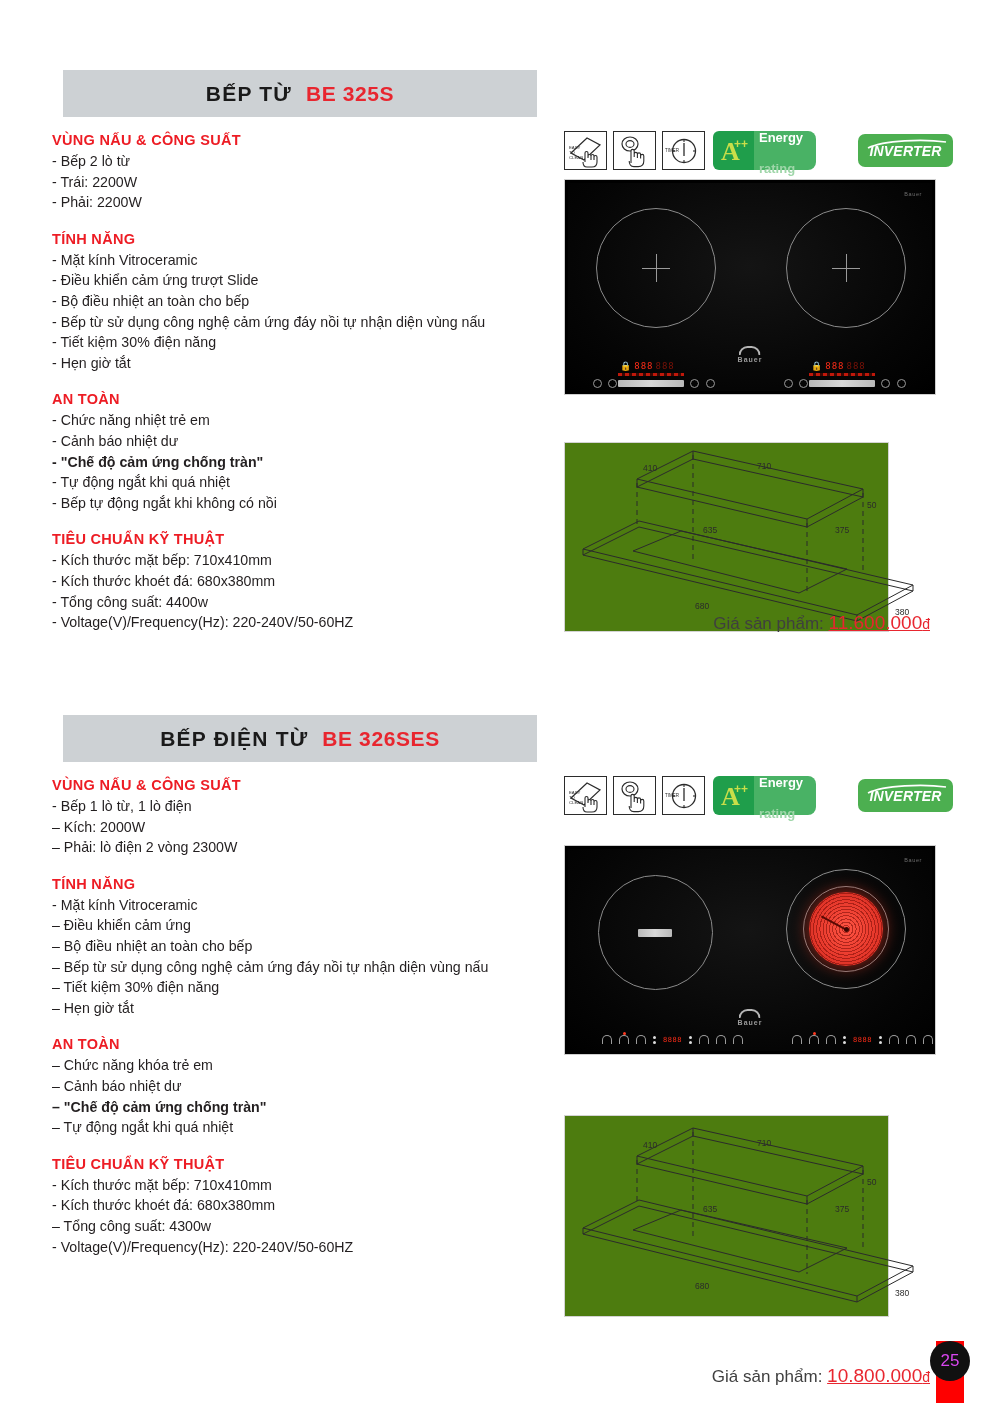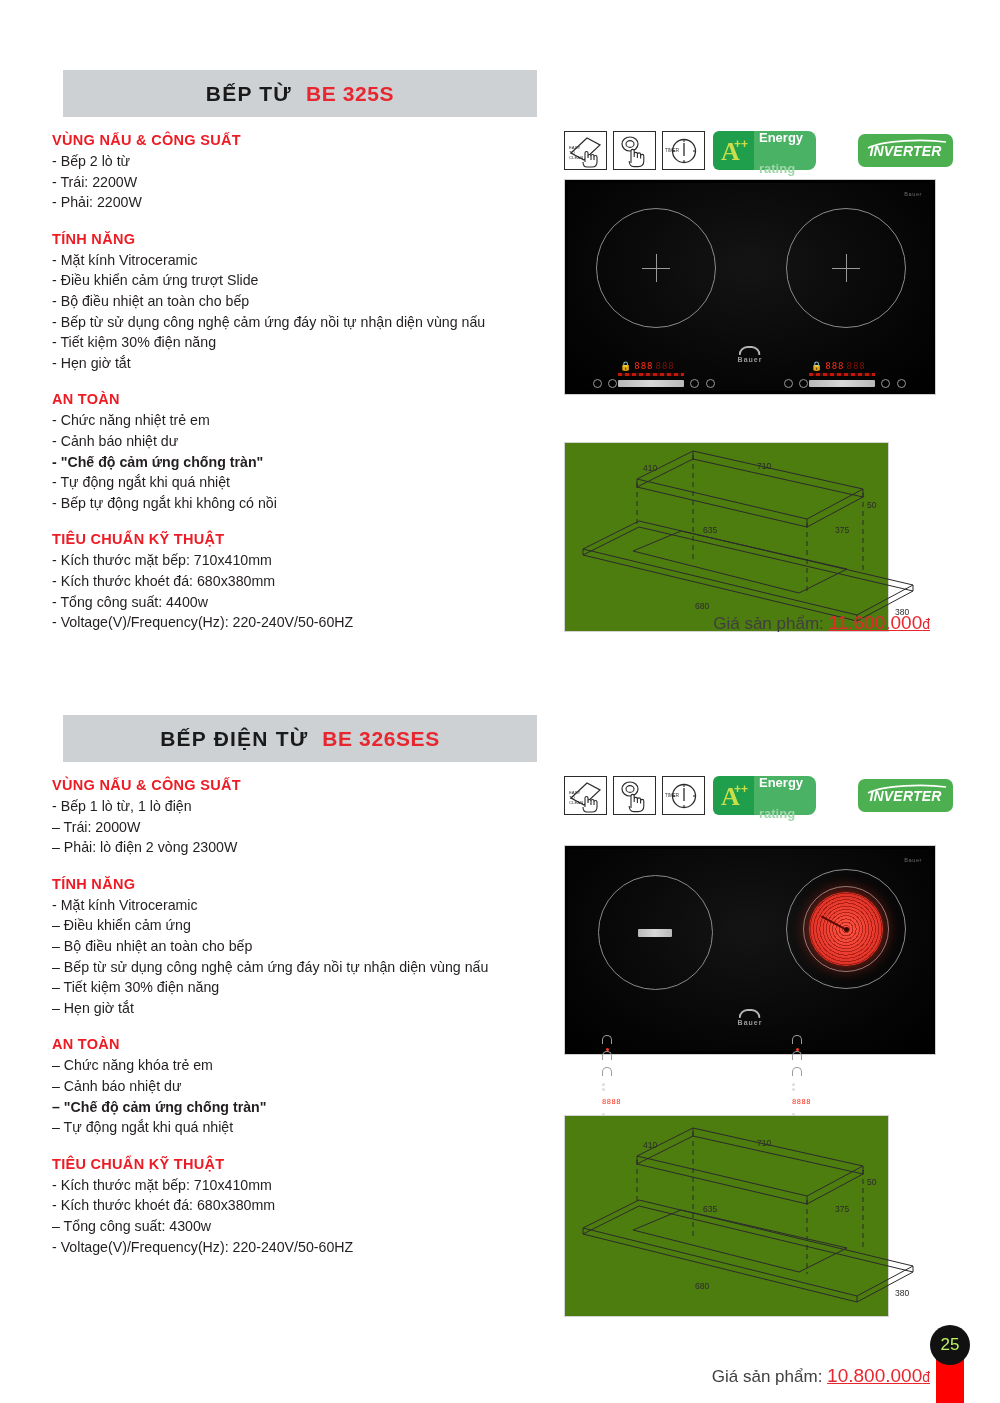--- a/index.html
+++ b/index.html
@@ -160,21 +160,21 @@
   }
   .elec-burner .pointer {
     position: absolute; left: 50%; top: 50%; width: 38%; height: 1.5px;
     background: #5b0a04; transform-origin: left center; transform: rotate(208deg);
   }
   .elec-burner .hubdot {
     position: absolute; left: 50%; top: 50%; width: 5px; height: 5px;
     margin: -2.5px 0 0 -2.5px; border-radius: 50%; background: #3c0601;
   }
   .touch-row {
-    position: absolute; display: flex; gap: 7px; flex-direction: column;
+    position: absolute; display: flex; align-items: center; gap: 7px;
   }
   .tkey {
     width: 10px; height: 9px; border: 1px solid #9c9c9c;
     border-radius: 5px 5px 0 0; border-bottom: none;
     position: relative;
   }
   .tkey.dot:after {
     content: ""; position: absolute; left: 50%; top: -4px;
     width: 3px; height: 3px; margin-left: -1.5px;
     border-radius: 50%; background: #ff3b22;
@@ -203,22 +203,22 @@
     text-align: right; padding-right: 6px;
     font-size: 17px; color: #3f3f3f;
   }
   .price .val { color: #e8262f; font-size: 19px; text-decoration: underline; }
   .price .cur { font-size: 14px; text-decoration: underline; }
 
   
   .pagemark { position: absolute; right: 30px; bottom: 0; width: 40px; height: 62px; }
   .pagemark .bar { position: absolute; left: 6px; bottom: 0; width: 28px; height: 62px; background: #fe0000; }
   .pagemark .circ {
-    position: absolute; left: 0; bottom: 38px; width: 40px; height: 40px;
-    border-radius: 50%; background: #111; color: #bef264;
+    position: absolute; left: 0; bottom: 22px; width: 40px; height: 40px;
+    border-radius: 50%; background: #111; color: #d946ef;
     display: flex; align-items: center; justify-content: center;
     font-size: 17px;
   }
 </style>
 </head>
 <body>
 
 <div class="page">
 
   <div class="product" id="product-0">
@@ -405,21 +405,21 @@
     <div class="prod-header">
       <span class="cat">BẾP ĐIỆN TỪ</span>
       <span class="model">BE 326SES</span>
     </div>
 
     <div class="specs">
       <div class="sec">
         <div class="sec-title">VÙNG NẤU &amp; CÔNG SUẤT</div>
         <ul>
           <li>- Bếp 1 lò từ, 1 lò điện</li>
-          <li>– Trái: 2000W</li>
+          <li>– Kích: 2000W</li>
           <li>– Phải: lò điện 2 vòng 2300W</li>
         </ul>
       </div>
       <div class="sec">
         <div class="sec-title">TÍNH NĂNG</div>
         <ul>
           <li>- Mặt kính Vitroceramic</li>
           <li>– Điều khiển cảm ứng</li>
           <li>– Bộ điều nhiệt an toàn cho bếp</li>
           <li>– Bếp từ sử dụng công nghệ cảm ứng đáy nồi tự nhận diện vùng nấu</li>

